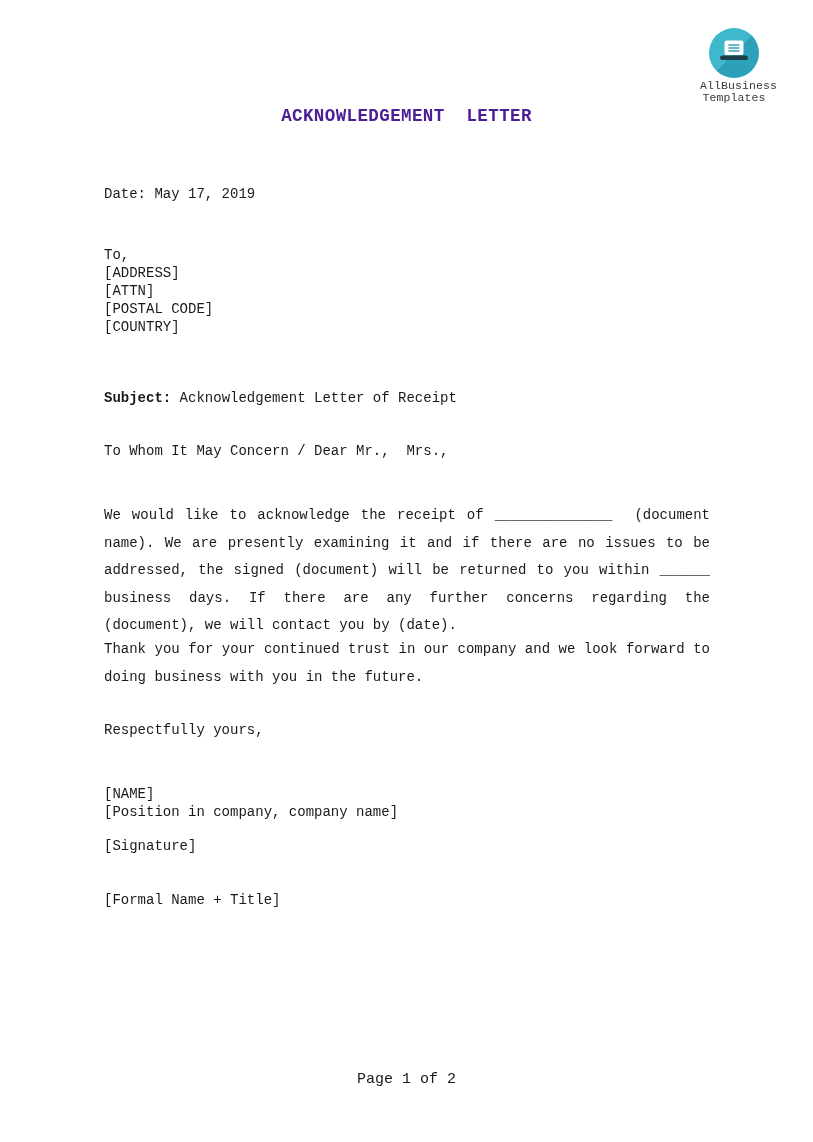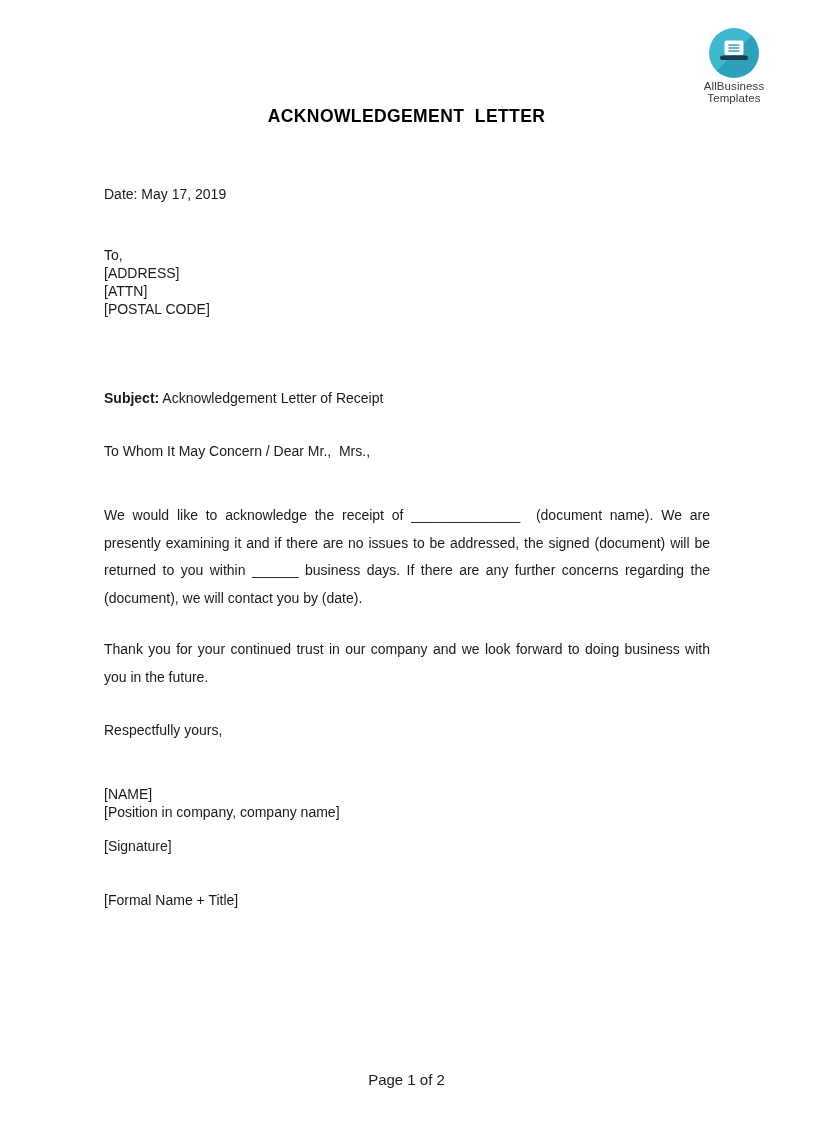--- a/index.html
+++ b/index.html
@@ -1,21 +1,21 @@
 <!DOCTYPE html>
 <html><head>
 <meta charset="utf-8">
 <style>
   html, body { margin: 0; padding: 0; background: #ffffff; }
   .page {
     position: relative;
     width: 813px;
     height: 1142px;
     background: #ffffff;
-    font-family: Liberation Sans, sans-serif;
+    font-family: Liberation Mono, monospace;
     color: #1a1a1a;
     overflow: hidden;
   }
   .abs { position: absolute; }
   .t { white-space: pre-wrap; }
 
   
   .logo {
     left: 700px; top: 28px; width: 68px;
     text-align: center;
@@ -28,21 +28,21 @@
     letter-spacing: 0.1px;
   }
 
   
   .title {
     left: 0; top: 106px; width: 813px;
     text-align: center;
     font-weight: bold;
     font-size: 17.5px;
     letter-spacing: 0.4px;
-    color: #000000;
+    color: #4c1d95;
   }
 
   
   .col { left: 104px; width: 606px; font-size: 14px; margin-top: 14px; }
 
   .date-line    { top: 172px; }
   .recipient    { top: 232px; line-height: 18px; }
   .subject      { top: 376px; }
   .subject-label{ font-weight: bold; }
   .salutation   { top: 429px; }
@@ -86,20 +86,21 @@
 
   <div class="abs title t">ACKNOWLEDGEMENT  LETTER</div>
 
   <div class="abs col date-line t">Date: May 17, 2019</div>
 
   <div class="abs col recipient">
     <div class="t">To,</div>
     <div class="t">[ADDRESS]</div>
     <div class="t">[ATTN]</div>
     <div class="t">[POSTAL CODE]</div>
+    <div class="t">[COUNTRY]</div>
   </div>
 
   <div class="abs col subject">
     <span class="subject-label t">Subject:</span><span class="t"> Acknowledgement Letter of Receipt</span>
   </div>
 
   <div class="abs col salutation t">To Whom It May Concern / Dear Mr.,  Mrs.,</div>
 
   <div class="abs col para-1 t">We would like to acknowledge the receipt of ______________  (document name). We are presently examining it and if there are no issues to be addressed, the signed (document) will be returned to you within ______ business days. If there are any further concerns regarding the (document), we will contact you by (date).</div>
 

